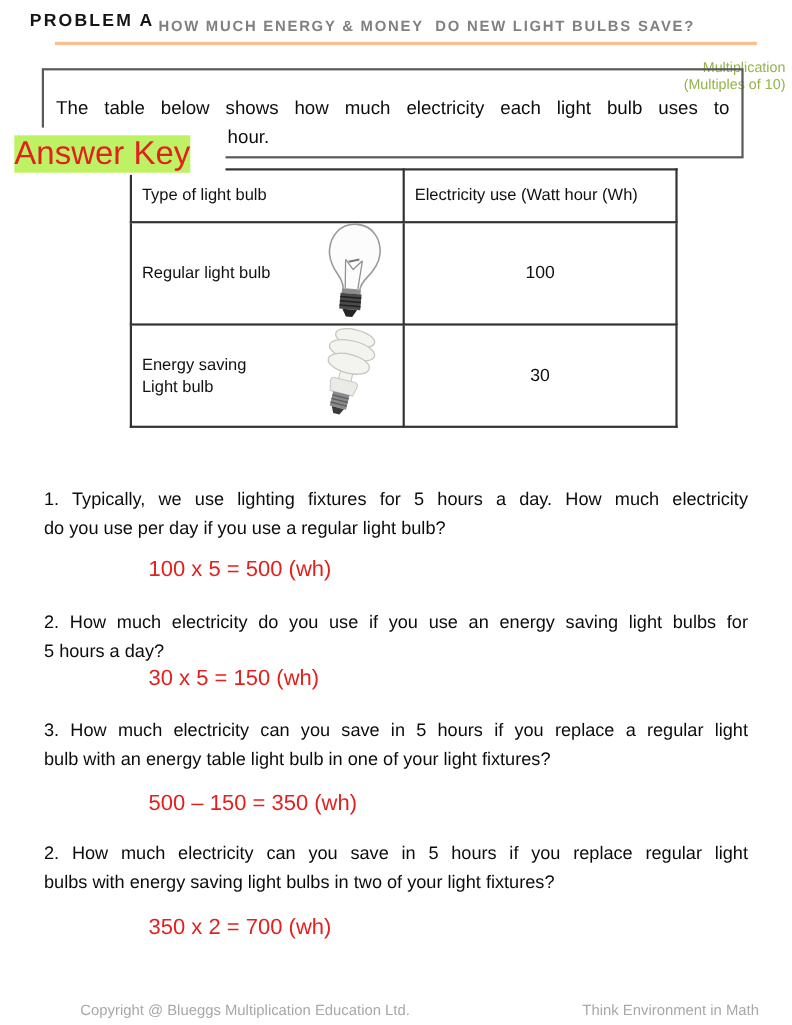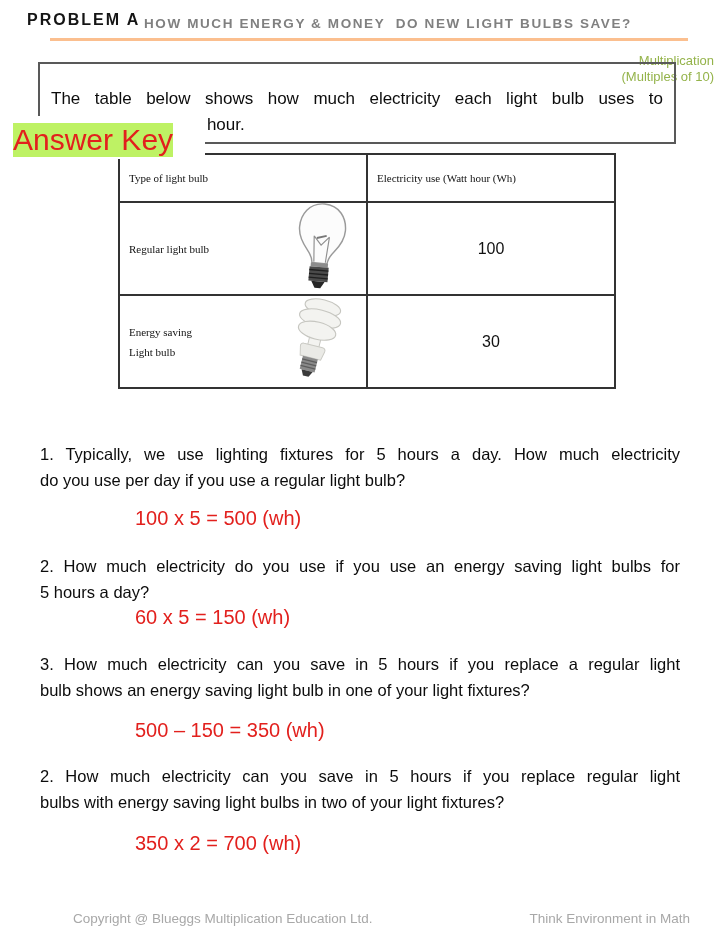--- a/index.html
+++ b/index.html
@@ -19,21 +19,21 @@
   .intro-box{position:absolute;left:38px;top:62px;width:612px;height:56px;
     border:2px solid #595959;padding:22px 11px 0 11px;font-size:17px;line-height:26px;color:#0c0c0c;}
   .just{text-align:justify;text-align-last:justify;}
   
   .answer-key-patch{position:absolute;left:0px;top:116px;width:205px;height:43px;background:#ffffff;}
   .answer-key{position:absolute;left:13px;top:123px;font-size:30px;color:#E2201D;background:#bef264;
     line-height:34px;white-space:nowrap;}
   
   .bulb-table{position:absolute;left:118px;top:153px;border-collapse:collapse;}
   .bulb-table td{border:2px solid #333333;vertical-align:middle;}
-  .cell-type{width:236px;padding-left:9px;font-size:11px;line-height:20px;position:relative;font-family:Liberation Serif, serif;}
+  .cell-type{width:236px;padding-left:9px;font-size:15px;line-height:20px;position:relative;}
   .cell-value{width:240px;text-align:center;font-size:16px;}
   .hdr{height:48px;}
   .row-bulb{height:93px;}
   .bulb-icon{position:absolute;top:50%;transform:translateY(-50%);}
   .bulb-icon.reg{right:14px;}
   .bulb-icon.cfl{right:22px;}
   
   .question{position:absolute;left:40px;width:640px;font-size:16.5px;line-height:26px;color:#0c0c0c;}
   .answer{position:absolute;left:135px;font-size:20px;color:#E2201D;white-space:nowrap;}
   
@@ -113,25 +113,25 @@
   <div class="question" style="top:441px">
     <div class="just">1. Typically, we use lighting fixtures for 5 hours a day.  How much electricity</div>
     <div>do you use per day if you use a regular light bulb?</div>
   </div>
   <div class="answer" style="top:507px">100 x 5 = 500 (wh)</div>
 
   <div class="question" style="top:553px">
     <div class="just">2. How much electricity do you use if you use an energy saving light bulbs for</div>
     <div>5 hours a day?</div>
   </div>
-  <div class="answer" style="top:606px">60 x 5 = 150 (wh)</div>
+  <div class="answer" style="top:606px">30 x 5 = 150 (wh)</div>
 
   <div class="question" style="top:651px">
     <div class="just">3. How much electricity can you save in 5 hours if you replace a regular light</div>
-    <div>bulb shows an energy saving light bulb in one of your light fixtures?</div>
+    <div>bulb with an energy table light bulb in one of your light fixtures?</div>
   </div>
   <div class="answer" style="top:719px">500 – 150 = 350 (wh)</div>
 
   <div class="question" style="top:763px">
     <div class="just">2. How much electricity can you save in 5 hours if you replace regular light</div>
     <div>bulbs with energy saving light bulbs in two of your light fixtures?</div>
   </div>
   <div class="answer" style="top:832px">350 x 2 = 700 (wh)</div>
 
   <div class="footer-copyright">Copyright @ Blueggs Multiplication Education Ltd.</div>

